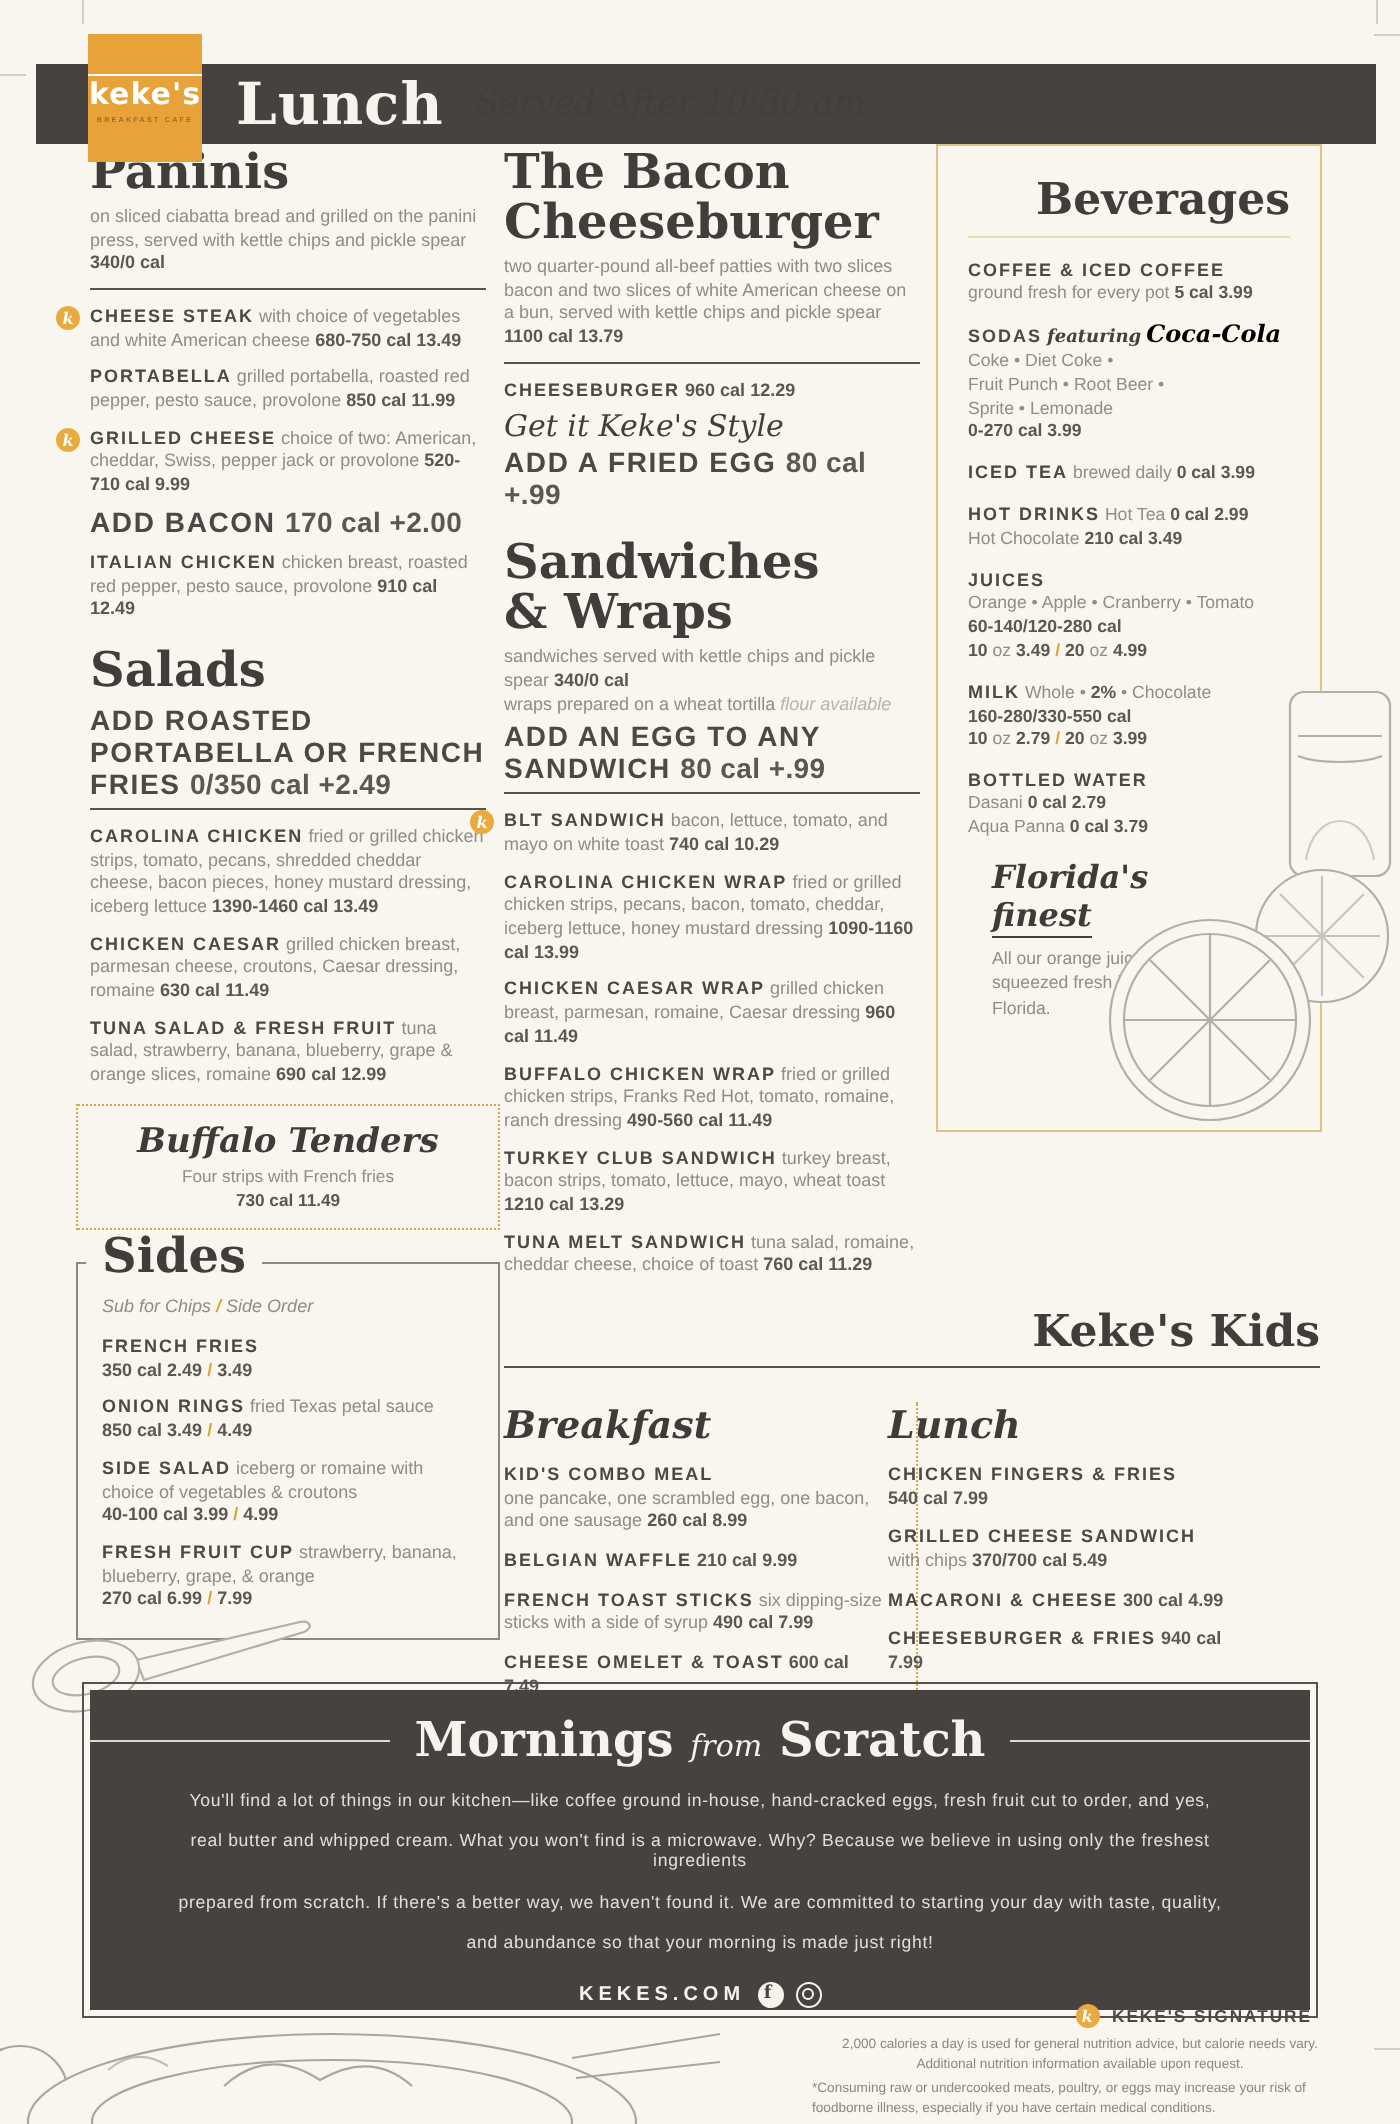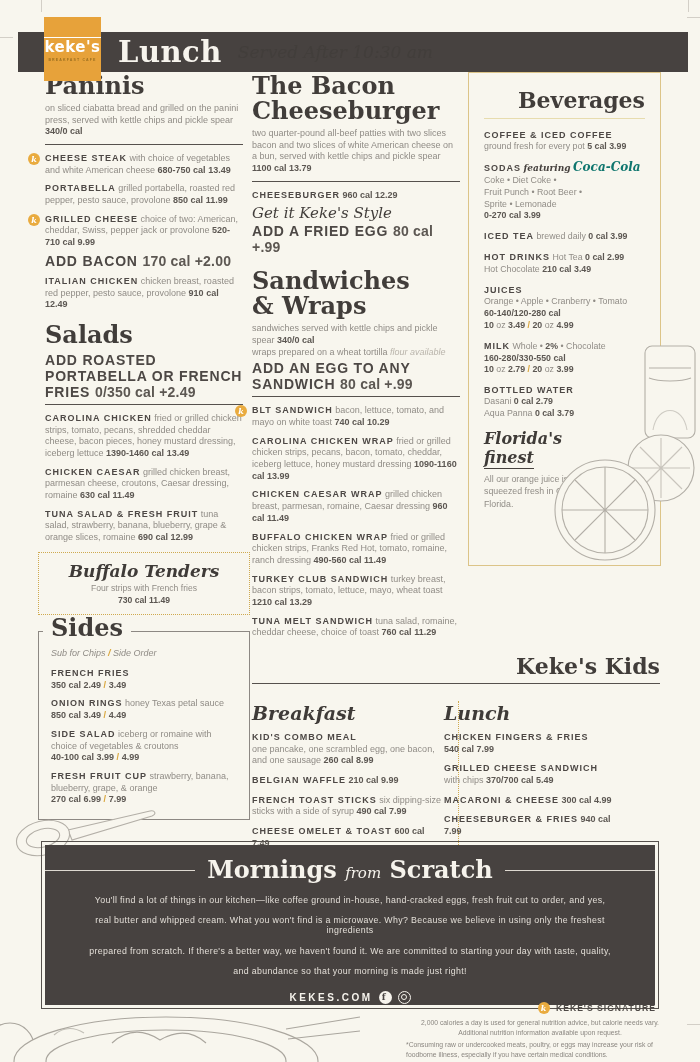--- a/index.html
+++ b/index.html
@@ -40,23 +40,23 @@
   .buffalo .bt{font:italic 600 17px/1.2 "DejaVu Serif",serif;color:#3f3b38;}
   .buffalo p{margin:2px 0 0;font-size:8.6px;color:#908c86;}
   .sidesbox{margin:12px -7px 0;border:1px solid #8d8883;padding:14px 12px 6px;position:relative;}
   .sidesbox .boxtitle{position:absolute;top:-16px;left:4px;background:#f8f6ee;padding:0 8px;
                       font:700 24px/1 "DejaVu Serif",serif;color:#413d3a;}
   .sidesbox .sub{font-size:9px;color:#908c86;margin:2px 0 10px;font-style:italic;}
   
   .bevbox{position:absolute;left:468px;top:72px;width:193px;height:494px;border:1.5px solid #dcc488;
           padding:16px 15px;box-sizing:border-box;}
   .bev{font-size:8.8px;line-height:1.35;color:#908c86;margin:0 0 8px;}
-  .cola{font:italic 700 12px/1 "DejaVu Serif",serif;color:#0f766e;}
+  .cola{font:italic 700 12px/1 "DejaVu Serif",serif;color:#000000;}
   .feat{font:italic 600 9px/1 "DejaVu Serif",serif;color:#45403d;}
-  .flor{margin-top:10px;}
+  .flor{margin-top:10px;margin-left:12px;}
   .flor .ft{font:italic 600 16px/1.15 "DejaVu Serif",serif;color:#3f3b38;display:block;}
   .flor .u{border-bottom:1px solid #45403d;padding-bottom:1px;}
   .flor p{font-size:8.8px;line-height:1.4;color:#908c86;margin:6px 0 0;width:110px;}
   
   .kids{width:408px;margin-top:16px;position:relative;}
   .kidcols{display:flex;}
   .kc-l{width:192px;}
   .kc-r{width:182px;}
   .kidsep{position:absolute;left:206px;top:46px;bottom:4px;border-left:1.5px dotted #cfa94e;}
   .kh{font:italic 600 19px/1 "DejaVu Serif",serif;color:#3f3b38;margin:12px 0 9px;}
@@ -156,21 +156,21 @@
     </div>
 
     <div class="sidesbox">
       <span class="boxtitle">Sides</span>
       <p class="sub rich">Sub for Chips <span class="gs">/</span> Side Order</p>
       <p class="item rich">
         <b class="nm">FRENCH FRIES</b>
         <span class="blk"><b class="num">350 cal</b> <b class="num">2.49</b> <span class="gs">/</span> <b class="num">3.49</b></span>
       </p>
       <p class="item rich">
-        <b class="nm">ONION RINGS</b> <span>honey Texas petal sauce</span>
+        <b class="nm">ONION RINGS</b> <span>fried Texas petal sauce</span>
         <span class="blk"><b class="num">850 cal</b> <b class="num">3.49</b> <span class="gs">/</span> <b class="num">4.49</b></span>
       </p>
       <p class="item rich">
         <b class="nm">SIDE SALAD</b> <span>iceberg or romaine with choice of vegetables &amp; croutons</span>
         <span class="blk"><b class="num">40-100 cal</b> <b class="num">3.99</b> <span class="gs">/</span> <b class="num">4.99</b></span>
       </p>
       <p class="item rich">
         <b class="nm">FRESH FRUIT CUP</b> <span>strawberry, banana, blueberry, grape, &amp; orange</span>
         <span class="blk"><b class="num">270 cal</b> <b class="num">6.99</b> <span class="gs">/</span> <b class="num">7.99</b></span>
       </p>

